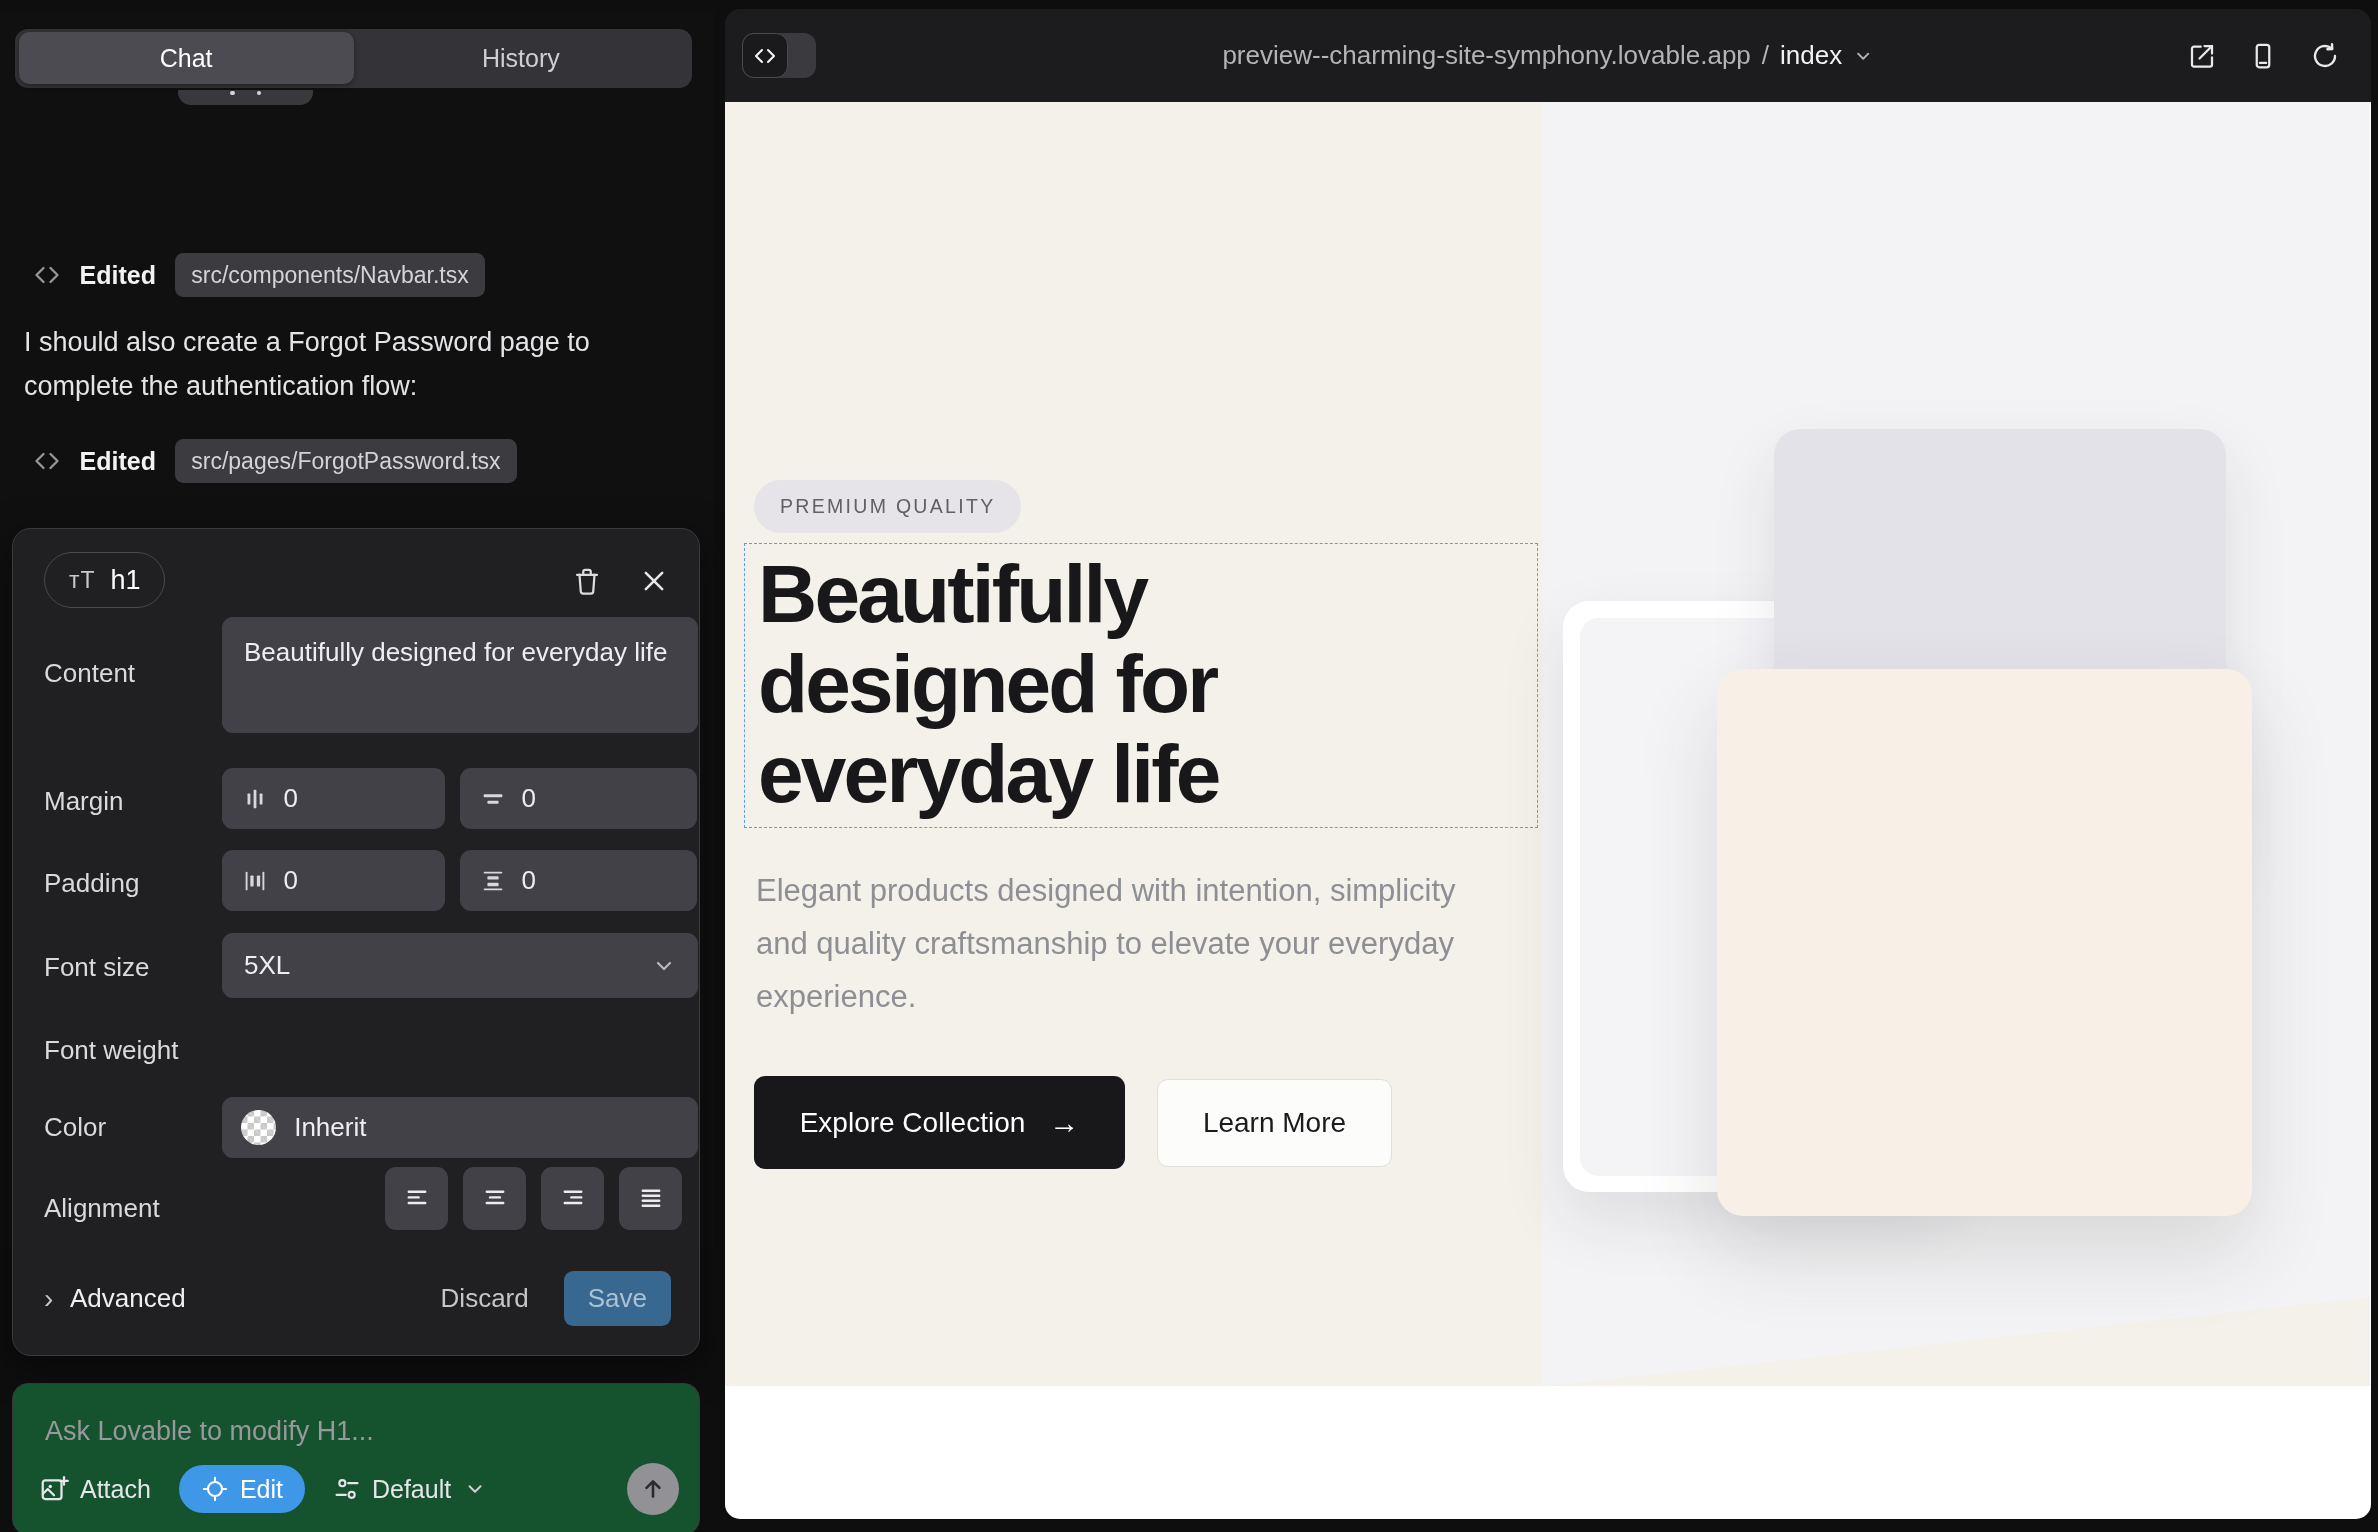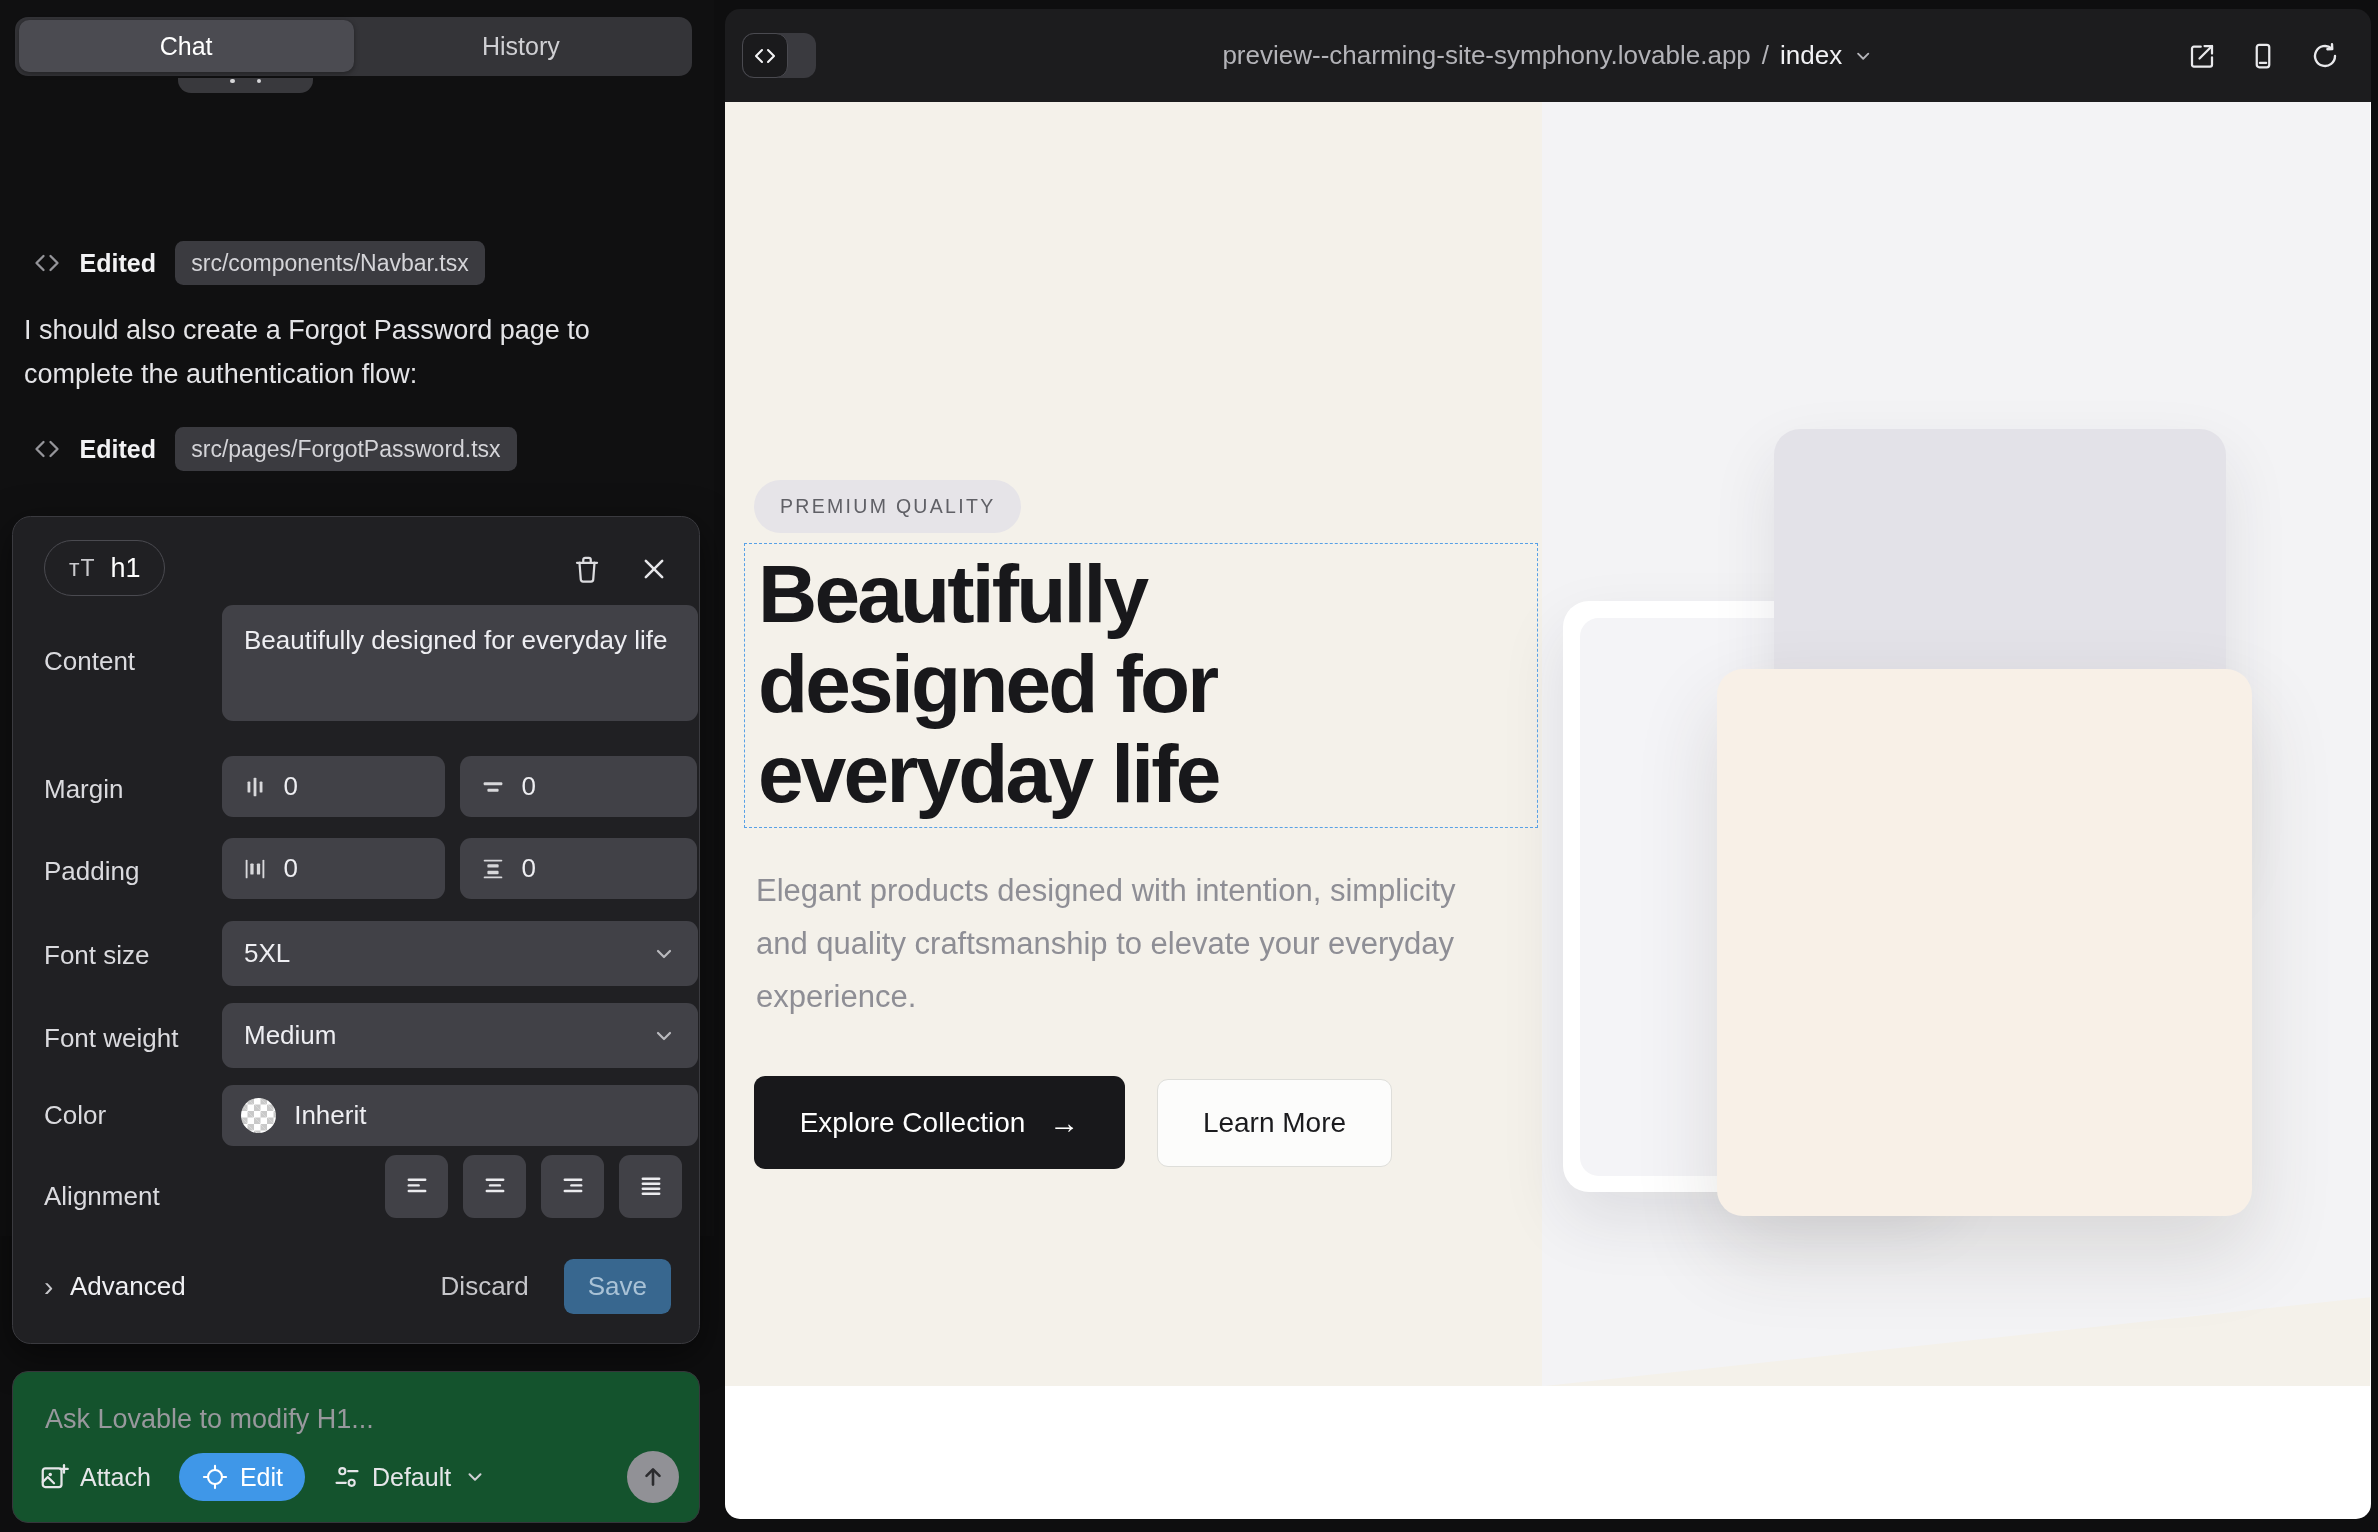--- a/index.html
+++ b/index.html
@@ -6,21 +6,21 @@
   html,body { width:2378px; height:1532px; }
   body {
     background:#0e0e0f;
     font-family:"Liberation Sans", sans-serif;
     position:relative; overflow:hidden;
     color:#e6e6e9;
   }
   .abs { position:absolute; }
 
   
-  .sidebar { left:0; top:0; width:714px; height:1236px; background:#101011; }
+  .sidebar { left:0; top:12px; width:714px; height:1236px; background:#101011; }
 
   .tabbar { left:15px; top:16.7px; width:677px; height:59px; background:#343438; border-radius:13px; display:flex; padding:3.7px; }
   .tab { flex:1; display:flex; align-items:center; justify-content:center; font-size:25px; color:#cfcfd3; border-radius:10.2px; cursor:pointer; }
   .tab.active { background:#4b4b51; color:#ffffff; box-shadow:0 1.9px 5.6px rgba(0,0,0,.35); }
 
   .scroll-pill { left:178px; top:78px; width:135px; height:15px; background:#39393d; border-radius:0 0 13px 13px; display:flex; align-items:flex-start; justify-content:center; gap:22px; padding-top:0.9px; }
   .scroll-pill i { width:4.6px; height:4.6px; border-radius:50%; background:#d6d6d8; }
 
   .chat-msg { left:24px; width:655px; font-size:27px; line-height:44px; color:#e4e4e7; }
   .msg-1 { top:122px; }
@@ -230,26 +230,20 @@
 
     <div class="abs field-label" style="top:423px;">Font size</div>
     <div class="abs input-box select-box fs">
       <span>5XL</span>
       <svg width="24" height="24" viewBox="0 0 24 24" fill="none" stroke="#b9b9be" stroke-width="2.2" stroke-linecap="round" stroke-linejoin="round">
           <polyline points="6 9 12 15 18 9"></polyline>
         </svg>
     </div>
 
     <div class="abs field-label" style="top:506px;">Font weight</div>
-    <div class="abs input-box select-box fw">
-      <span>Medium</span>
-      <svg width="24" height="24" viewBox="0 0 24 24" fill="none" stroke="#b9b9be" stroke-width="2.2" stroke-linecap="round" stroke-linejoin="round">
-          <polyline points="6 9 12 15 18 9"></polyline>
-        </svg>
-    </div>
 
     <div class="abs field-label" style="top:583px;">Color</div>
     <div class="abs input-box color-box">
       <span class="swatch"></span>
       <span>Inherit</span>
     </div>
 
     <div class="abs field-label" style="top:664px;">Alignment</div>
     <div class="abs align-group">
       <div class="align-btn">

